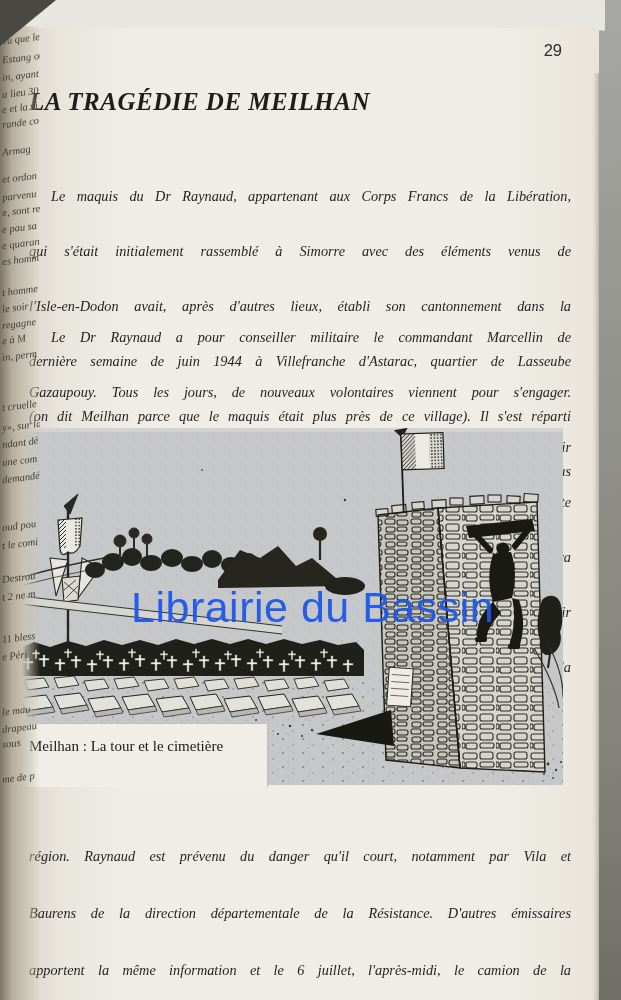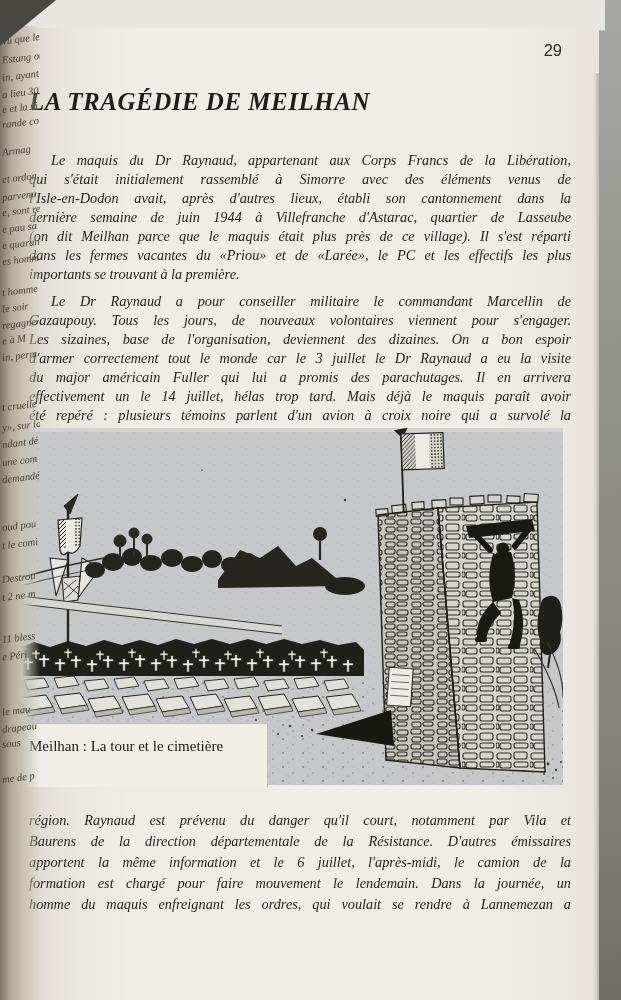--- a/index.html
+++ b/index.html
@@ -22,21 +22,21 @@
         background:linear-gradient(90deg,#7e7769 0%,#b3ab9b 28%,#c8c1b1 55%,rgba(236,232,223,0) 100%);}
   .frag{position:absolute;left:2px;white-space:nowrap;transform:rotate(-7deg);
         font-style:italic;font-size:10.5px;color:#403c34;letter-spacing:0;}
   
   .pagenum{position:absolute;left:0;top:13px;width:552px;text-align:right;
         font-family:"Liberation Sans",sans-serif;font-size:16.5px;color:#2b2b28;}
   .chapter-title{position:absolute;left:19px;top:60px;width:560px;
         font-weight:bold;font-style:italic;font-size:25px;color:#1d1d1a;letter-spacing:.5px;}
   .para{position:absolute;left:19px;width:542px;font-style:italic;font-size:14.3px;
         line-height:19px;color:#1f1f1c;word-spacing:-.3px;}
-  .para .pline{text-align:justify;text-align-last:justify;}
+  .para .pline{text-align:justify;text-align-last:justify;margin-top:36px;}
   .para.endpara .pline:last-child{text-align-last:left;}
   .para.indent .pline:first-child{text-indent:22px;}
   .para-lower{line-height:21px;}
   #para1{top:123px;}
   #para2{top:264px;}
   #para3{top:782px;}
   
   .figure{position:absolute;left:10px;top:400px;width:543px;height:357px;}
   .figure svg{display:block;}
   .caption-box{position:absolute;left:10px;top:695px;width:247px;height:63px;z-index:3;
@@ -359,14 +359,15 @@
       <span class="frag" style="top: 564px;">t 2 ne m</span>
       <span class="frag" style="top: 606px;">11 bless</span>
       <span class="frag" style="top: 624px;">e Péri</span>
       <span class="frag" style="top: 679px;">le mau</span>
       <span class="frag" style="top: 696px;">drapeau</span>
       <span class="frag" style="top: 712px;">sous</span>
       <span class="frag" style="top: 746px;">me de p</span>
     </div>
   <div class="corner-dark"></div>
 
+  <div class="watermark" style="color: rgb(30, 88, 234);">Librairie du Bassin</div>
 
 </div>
 
 </body></html>

